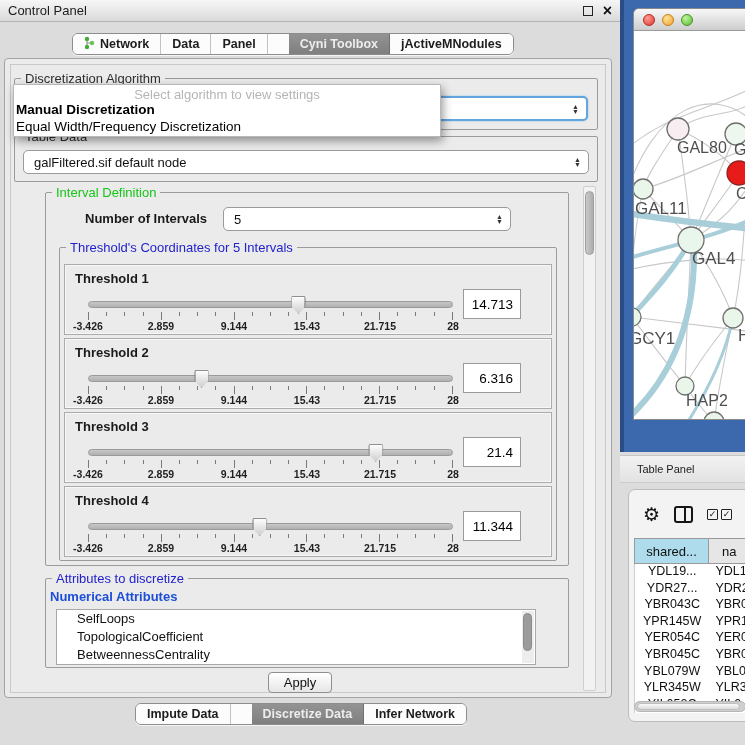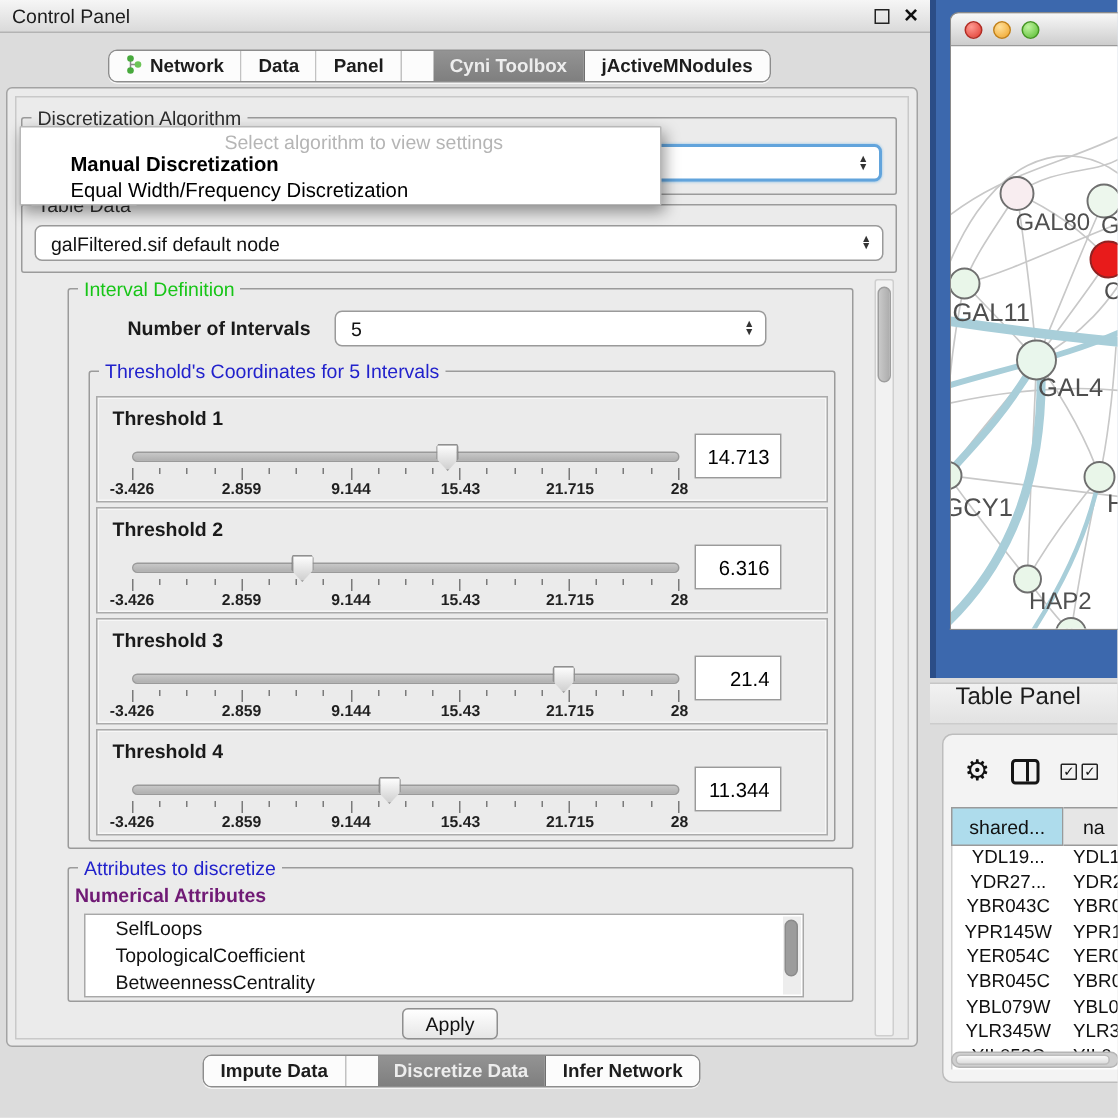--- a/index.html
+++ b/index.html
@@ -36,21 +36,21 @@
   .gtitle.green { color:#17c517; }
   .gtitle.blue  { color:#2222cc; }
 
   .combo { position:absolute; background:#fff; border:1px solid #9a9a9a; border-radius:5px;
     display:flex; align-items:center; font-size:13px; color:#111; padding:0 10px; }
   .combo .stepper { position:absolute; right:7px; top:50%; transform:translateY(-50%);
     display:flex; flex-direction:column; align-items:center; line-height:5px; font-size:7px; color:#333; }
   .combo.focusring { border:2.5px solid #62a4dc; box-shadow:0 0 2px #8cc0e8; }
 
   #algo-popup { left:13px; top:84px; width:428px; height:53px; background:#fff;
-    border:1px solid #b8b8b8; border-radius:1px; box-shadow:2px 4px 10px rgba(0,0,0,.4); z-index:6;padding-left:31px; }
+    border:1px solid #b8b8b8; border-radius:1px; box-shadow:2px 4px 10px rgba(0,0,0,.4); z-index:6; }
   #algo-popup .hint { text-align:center; color:#b5b5b5; font-size:13px; padding-top:2px; height:16px; }
   #algo-popup .opt { font-size:13.5px; color:#000; padding:0 2px; height:17px; line-height:17px; white-space:nowrap; }
   #algo-popup .opt.bold { font-weight:bold; }
 
   
   .vscroll { position:absolute; width:13px; background:#f2f2f2; border:1px solid #cfcfcf; border-radius:2px; }
   .vthumb { position:absolute; left:1px; width:9px; border-radius:5px;
     background:linear-gradient(90deg,#c9c9c9,#adadad); border:1px solid #9e9e9e; }
 
   
@@ -89,21 +89,21 @@
     display:flex; align-items:center; padding-left:9px; gap:7px; }
   .light { width:12px; height:12px; border-radius:50%; }
   .light.red    { background:radial-gradient(circle at 35% 30%, #ff9a92, #df3b30); border:1px solid #b02c24; }
   .light.yellow { background:radial-gradient(circle at 35% 30%, #ffe09a, #f0a429); border:1px solid #c28119; }
   .light.green  { background:radial-gradient(circle at 35% 30%, #c0f4a0, #56bb2f); border:1px solid #459623; }
   #net-canvas { position:relative; width:119px; height:389px; background:#fff; overflow:hidden; }
   #net-canvas svg { position:absolute; left:0; top:0; }
 
   #tp-titlebar { left:620px; top:455px; width:125px; height:28px;
     background:linear-gradient(#f2f2f2,#e2e2e2); border-top:1px solid #c6c6c6; border-bottom:1px solid #cccccc;
-    display:flex; padding-left:17px; font-size:16px; color:#1c1c1c; }
+    display:flex; align-items:center; padding-left:17px; font-size:11px; color:#1c1c1c; }
   #tp-card { left:628px; top:489px; width:130px; height:233px; background:#f3f3f3;
     border:1px solid #bdbdbd; border-radius:7px; overflow:hidden; }
   #tp-toolbar { position:absolute; left:0; top:8px; width:117px; height:32px; display:flex; align-items:center; gap:14px; padding-left:14px; }
   .gear-g { font-size:19px; color:#111; line-height:19px; }
   .cols-ico { width:19px; height:17px; border:2px solid #151515; border-radius:3px; position:relative; }
   .cols-ico:before { content:""; position:absolute; left:50%; top:0; width:2px; height:100%; background:#151515; }
   .cb-pair { display:flex; gap:3px; }
   .cb { width:11px; height:11px; border:1.5px solid #222; border-radius:1px; font-size:9px; line-height:9px;
     color:#111; text-align:center; font-weight:bold; }
   #tp-table { position:absolute; left:5px; top:48px; width:130px; }
@@ -346,21 +346,21 @@
             <span style="left: 100%;">28</span>
           </div>
           <div class="th-value" style="left: 398px; top: 24px;">11.344</div>
         </div>
       </div>
   </div>
 </div>
 
 <div class="group" style="left:45px; top:578px; width:524px; height:90px;">
   <span class="gtitle blue">Attributes to discretize</span>
-  <span class="abs" style="left:4px; top:10px; font-size:13px; font-weight:bold; color:#701a75;">Numerical Attributes</span>
+  <span class="abs" style="left:4px; top:10px; font-size:13px; font-weight:bold; color:#1d4ed8;">Numerical Attributes</span>
   <div id="attr-list" style="left:10px; top:30px; width:480px; height:56px;">
     <div id="attr-items">
         <div class="item">SelfLoops</div>
         <div class="item">TopologicalCoefficient</div>
         <div class="item">BetweennessCentrality</div>
       </div>
     <div id="attr-scroll">
       <div class="vthumb" style="top:2px; height:38px; left:1px;"></div>
     </div>
   </div>

